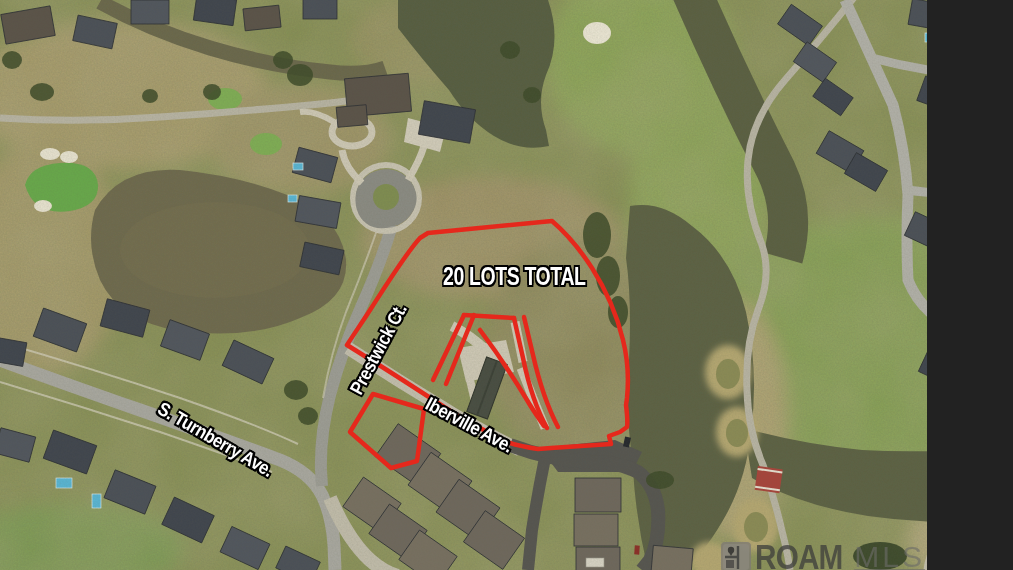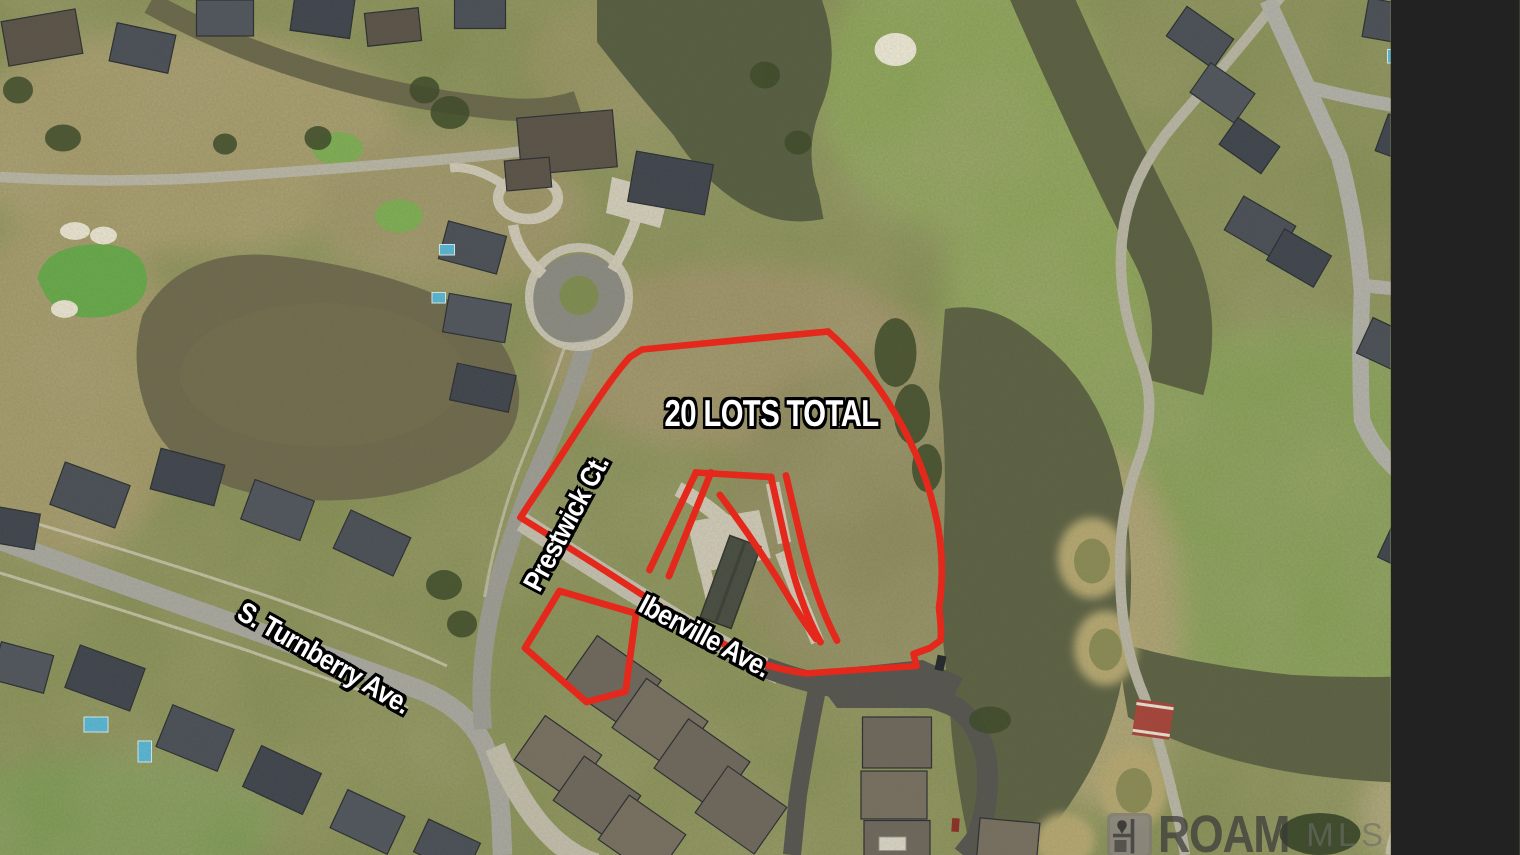--- a/index.html
+++ b/index.html
@@ -29,22 +29,22 @@
   .pool{fill:#58b6d5;stroke:#d8e8ea;stroke-width:.7}
   
   .watermark{
     position:absolute;right:2px;bottom:-4px;display:flex;align-items:center;gap:4px;
     pointer-events:none;
   }
   .wm-icon{width:30px;height:30px;border-radius:4px;background:rgba(125,122,115,.78);
     position:relative;overflow:hidden;}
   .wm-brand{font-size:35px;font-weight:bold;color:var(--watermark-text,#3a3a3a);opacity:.72;
     transform:scaleX(.85);transform-origin:left center;letter-spacing:-1px;line-height:1;}
-  .wm-suffix{font-size:22px;font-weight:500;color:#6c6c68;opacity:.62;letter-spacing:3px;
-    line-height:1;margin-left:-8px;}
+  .wm-suffix{font-size:30px;font-weight:500;color:#6c6c68;opacity:.62;letter-spacing:3px;
+    line-height:1;margin-left:-8px;text-decoration:underline;}
 </style>
 </head>
 <body>
 
 <div class="stage">
 
   <svg width="1013" height="570" viewBox="0 0 1013 570">
     <defs>
       <filter id="soft" x="-30%" y="-30%" width="160%" height="160%">
           <feGaussianBlur stdDeviation="9"></feGaussianBlur>

